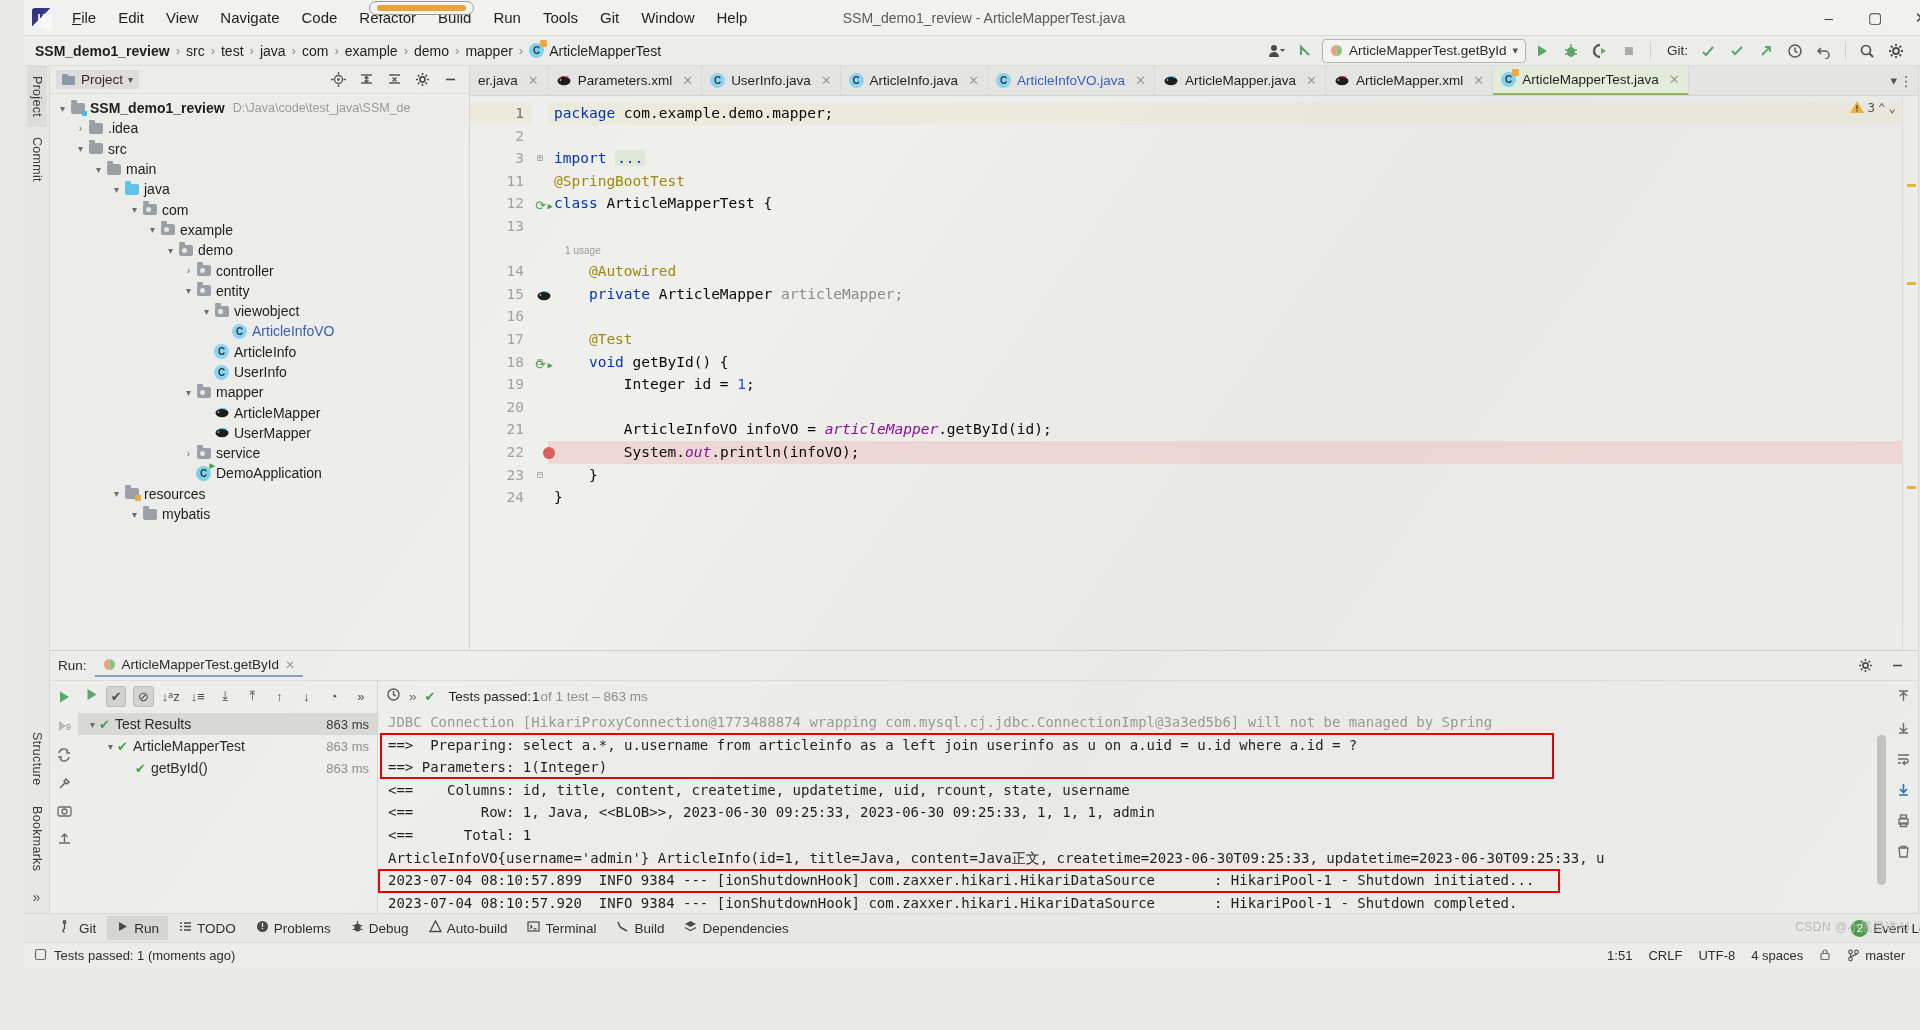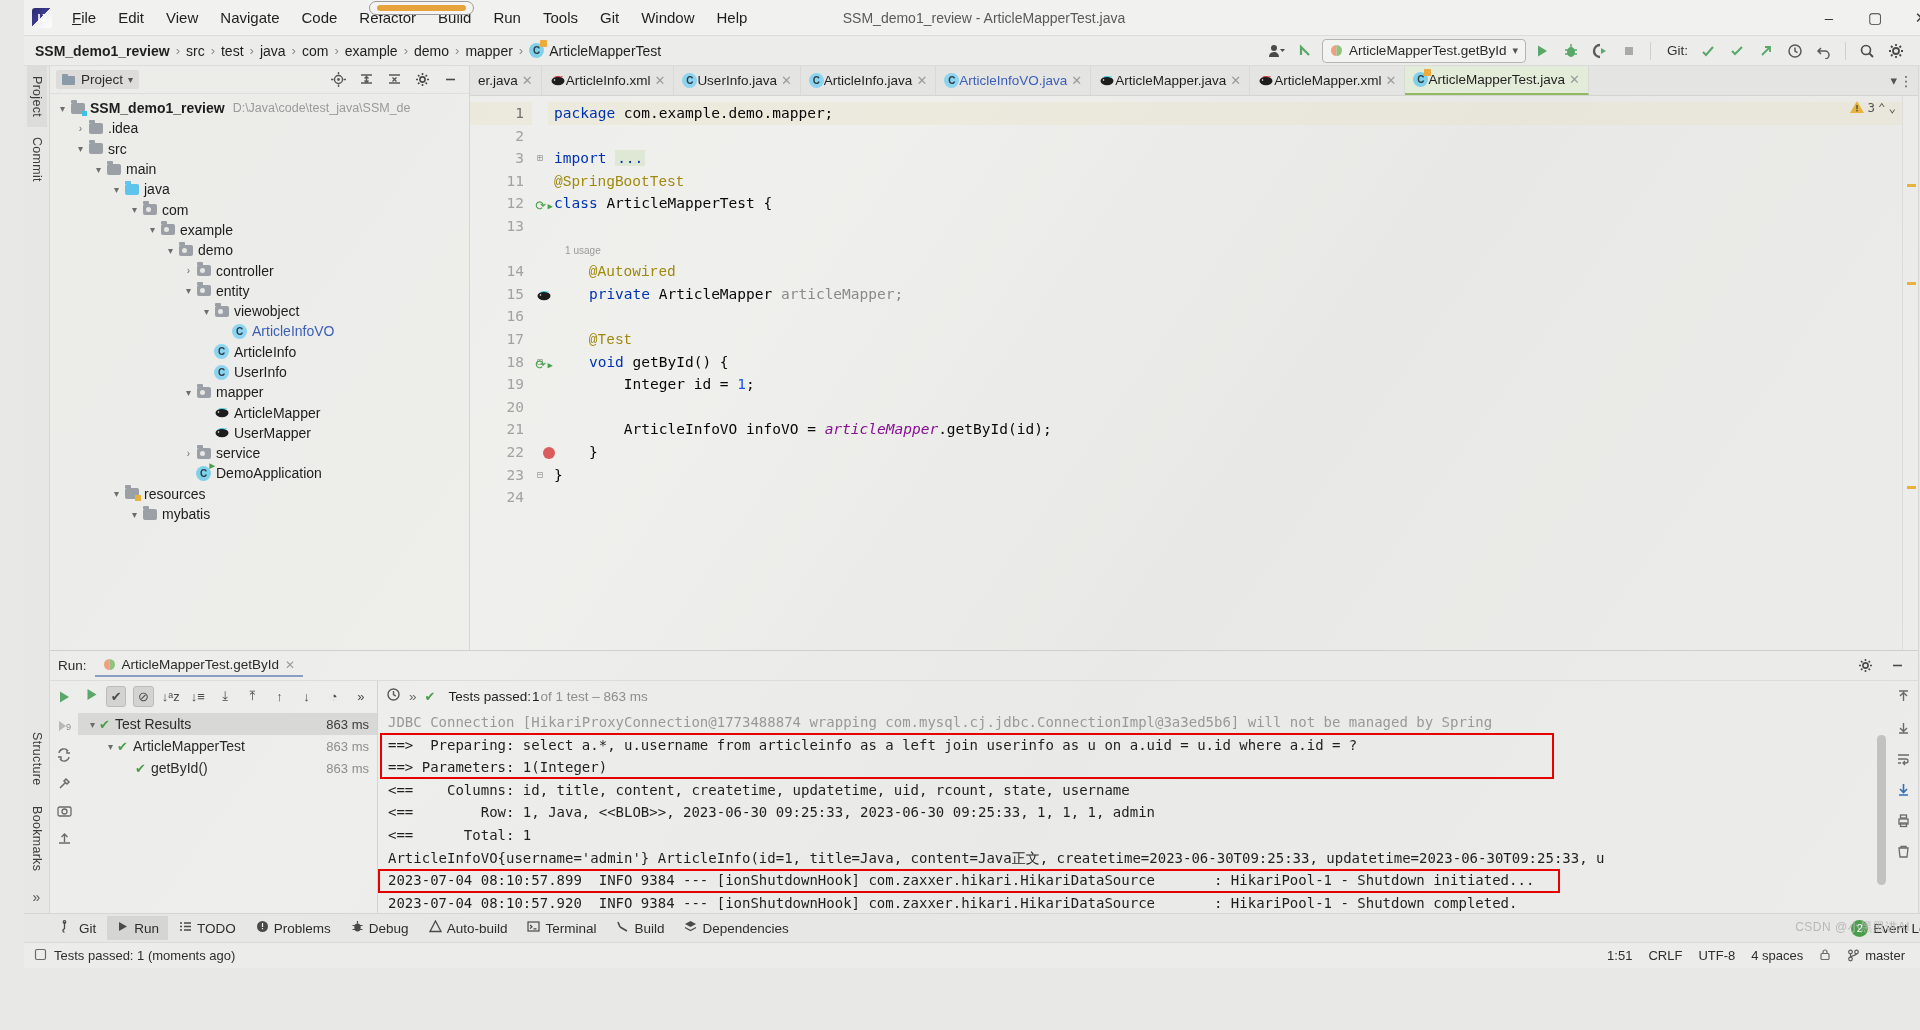--- a/index.html
+++ b/index.html
@@ -99,21 +99,21 @@
   .cls.test { background: #7fd1ea; position: relative; }
   .cls.test:after { content:""; position: absolute; right: -3px; top: -3px; width: 7px; height: 7px;
          background: #f0a93b; border-radius: 1px; }
   .mbird { font-size: 13px; line-height: 1; }
 
   
   .editor-pane { flex: 1; display: flex; flex-direction: column; min-width: 0;
                  background: rgba(240,240,238,.35); }
   .tabsrow { height: 30px; display: flex; align-items: stretch; background: #e4e4e2;
              border-bottom: 1px solid #d4d4d2; overflow: hidden; }
-  .tab { display: flex; align-items: center; padding: 0 8px; font-size: 13.5px;
+  .tab { display: flex; align-items: center; gap: 6px; padding: 0 8px; font-size: 13.5px;
          border-right: 1px solid #d9d9d7; white-space: nowrap; color: #1f1f1f; flex: none; }
   .tab.active { background: #e3ecd9; border-bottom: 2px solid #93b864; }
   .tab .tclose { color: #9b9b99; font-size: 13px; margin-left: 4px; }
   .tab .tname.blue { color: #3b5fb8; }
   .tabs-right { margin-left: auto; display: flex; align-items: center; gap: 2px;
                 padding: 0 5px; flex: none; }
   .code-area { flex: 1; display: flex; position: relative; min-height: 0;
                font-family: "DejaVu Sans Mono", monospace; font-size: 14.5px; }
   .gutter { width: 62px; flex: none; padding-top: 6px; text-align: right;
             color: #a2a2a0; user-select: none; position: relative; }
@@ -123,21 +123,21 @@
   .runarrow { position: absolute; right: -22px; top: 3px; color: #4aa14a; font-size: 13px; }
   .bp { position: absolute; right: -23px; top: 6px; width: 12px; height: 12px;
         border-radius: 50%; background: #db5c5c; }
   .foldcol { width: 16px; flex: none; padding-top: 6px; color: #9a9a98; font-size: 10px; }
   .fline { height: 22.6px; line-height: 22.6px; text-align: center; }
   .code { flex: 1; padding-top: 6px; min-width: 0; overflow: hidden; }
   .cline { height: 22.6px; line-height: 22.6px; white-space: pre; padding-left: 6px; }
   .cline.cur { background: rgba(232,228,205,.45); }
   .cline.bphl { background: rgba(235,196,196,.55); }
   .kw { color: #0033b3; font-weight: normal; }
-  .ann { color: #9e880d; font-family: Liberation Mono, monospace; }
+  .ann { color: #9e880d; }
   .num { color: #1750eb; }
   .fld { color: #871094; font-style: italic; }
   .var { color: #8a8a88; }
   .pl { color: #080808; }
   .imp-fold { background: #dfe8d4; padding: 0 2px; color: #0033b3; }
   .usage { color: #9a9a98; font-size: 10px; font-family: "Liberation Sans", sans-serif; }
   .markers { width: 16px; flex: none; position: relative; background: rgba(238,238,236,.4);
              border-left: 1px solid #dcdcda; }
   .mk { position: absolute; right: 2px; width: 9px; height: 3px; }
   .err-badge { position: absolute; top: 4px; right: 22px; display: flex; align-items: center;
@@ -589,21 +589,21 @@
               <div class="tab">
                 <span class="tname">er.java</span>
                 <span class="tclose">✕</span>
               </div>
               <div class="tab">
                 <span class="mbird"><svg width="16" height="13" viewBox="0 0 16 13">
                     <ellipse cx="8" cy="8" rx="6.5" ry="4.2" fill="#1d1d1d"></ellipse>
                     <path d="M3 5 q3-3 8-1.4 l1.6-.6 -.6 1.8 q-4-1.6-9 .2z" fill="#d83030"></path>
                     <circle cx="4.5" cy="7" r=".8" fill="#fff"></circle>
                   </svg></span>
-                <span class="tname">ArticleInfo.xml</span>
+                <span class="tname">Parameters.xml</span>
                 <span class="tclose">✕</span>
               </div>
               <div class="tab">
                 <span class="cls">C</span>
                 <span class="tname">UserInfo.java</span>
                 <span class="tclose">✕</span>
               </div>
               <div class="tab">
                 <span class="cls">C</span>
                 <span class="tname">ArticleInfo.java</span>
@@ -696,20 +696,21 @@
                 <div class="cline"></div>
                 <div class="cline"><span class="usage">    1 usage</span></div>
                 <div class="cline"><span class="ann">    @Autowired</span></div>
                 <div class="cline"><span class="pl">    </span><span class="kw">private</span><span class="pl"> ArticleMapper </span><span class="var">articleMapper;</span></div>
                 <div class="cline"></div>
                 <div class="cline"><span class="ann">    @Test</span></div>
                 <div class="cline"><span class="pl">    </span><span class="kw">void</span><span class="pl"> getById() {</span></div>
                 <div class="cline"><span class="pl">        Integer id = </span><span class="num">1</span><span class="pl">;</span></div>
                 <div class="cline"></div>
                 <div class="cline"><span class="pl">        ArticleInfoVO infoVO = </span><span class="fld">articleMapper</span><span class="pl">.getById(id);</span></div>
+                <div class="cline bphl"><span class="pl">        System.</span><span class="fld">out</span><span class="pl">.println(infoVO);</span></div>
                 <div class="cline"><span class="pl">    }</span></div>
                 <div class="cline"><span class="pl">}</span></div>
               </div>
             <div class="markers">
               <div class="mk" style="top:88px;background:#e8b33d"></div>
               <div class="mk" style="top:186px;background:#e8b33d"></div>
               <div class="mk" style="top:390px;background:#e8b33d"></div>
             </div>
             <div class="err-badge">
               <svg width="14" height="13" viewBox="0 0 14 13">

